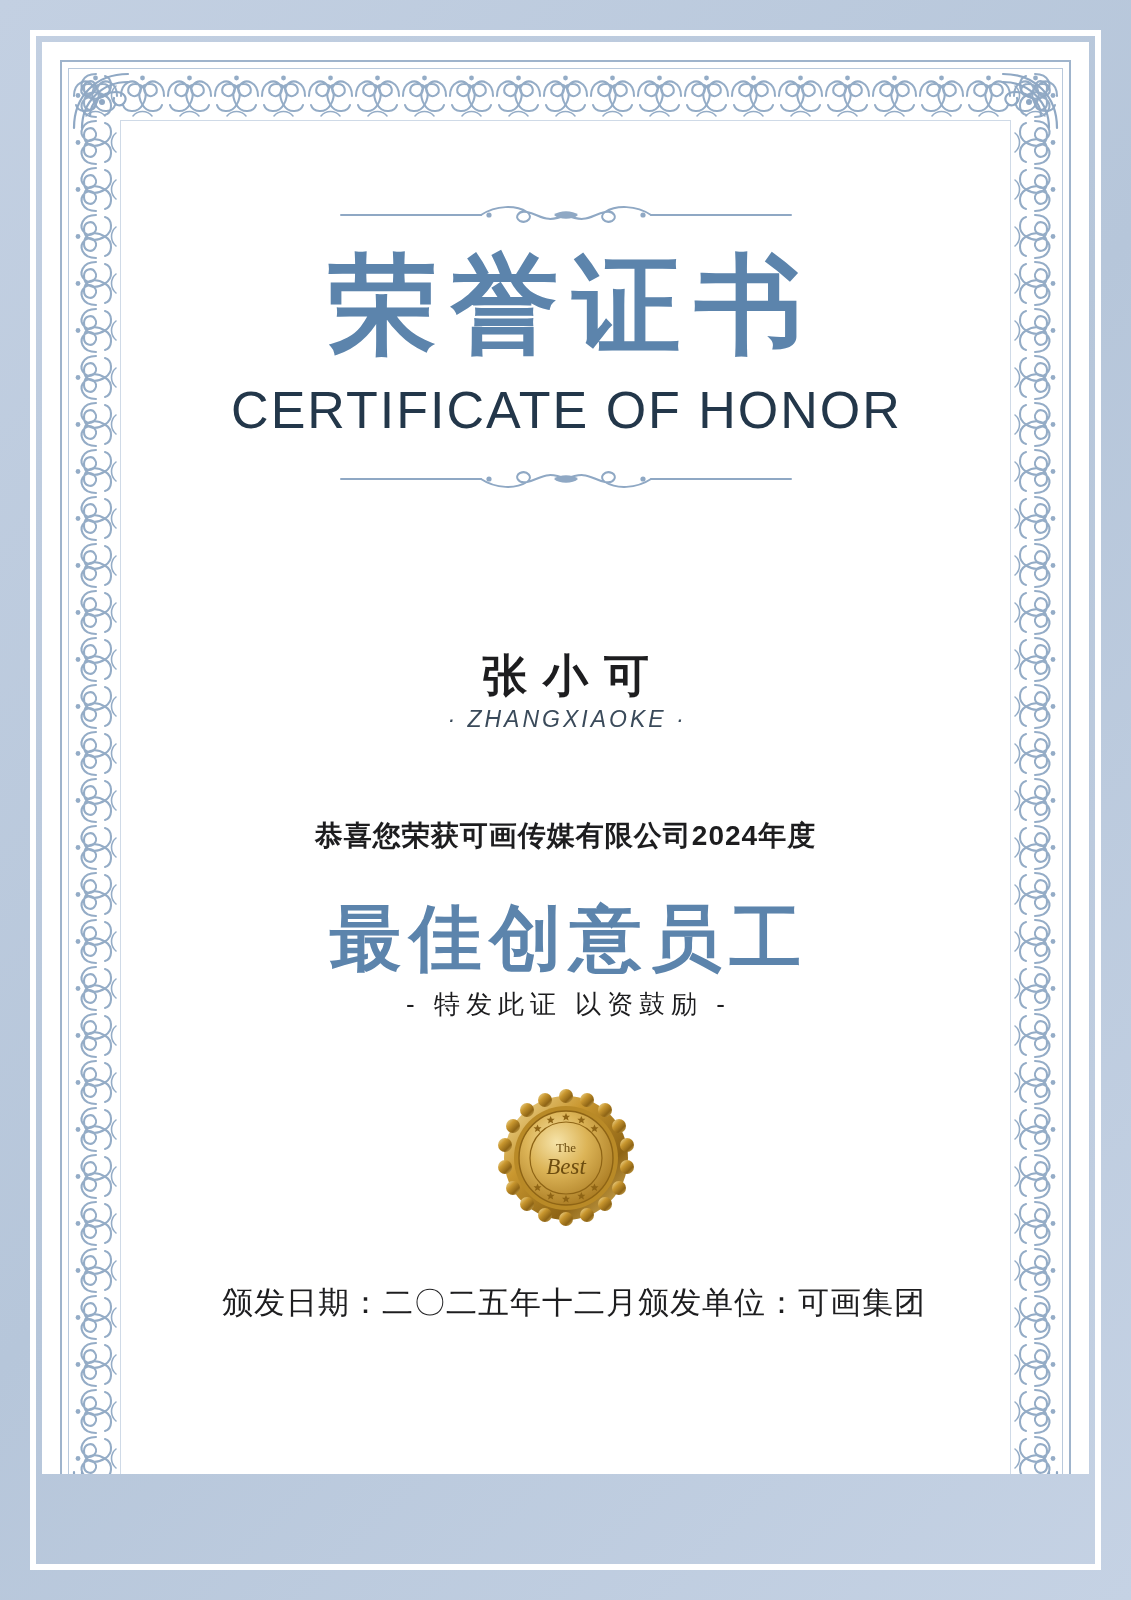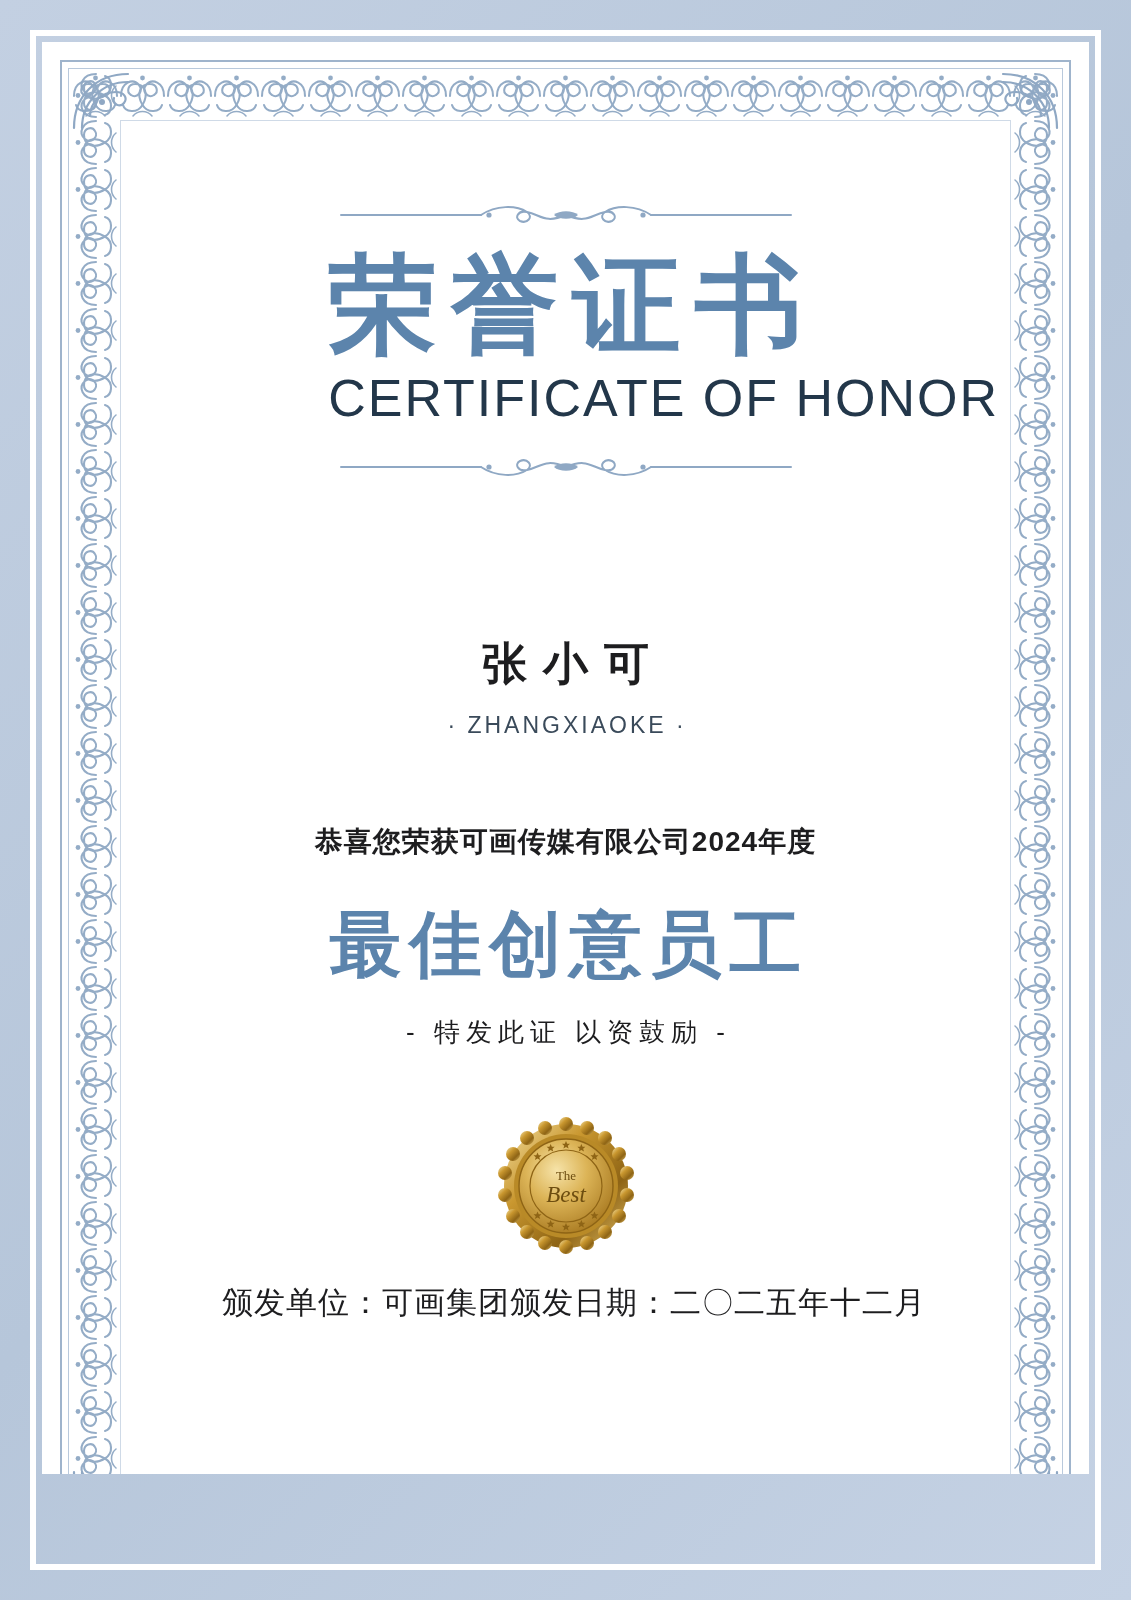--- a/index.html
+++ b/index.html
@@ -123,45 +123,45 @@
     margin-top: 12px;
     font-family: "Liberation Serif", serif;
     font-weight: bold;
     font-size: 108px;
     letter-spacing: 14px;
     color: #5c84ac;
     line-height: 1.15;
     text-indent: 14px;
   }
   .title-en {
-    margin-top: 0;
+    margin-top: 12px;
     font-family: "Liberation Sans", sans-serif;
     font-size: 52px;
     letter-spacing: 2px;
     color: #23374a;
     font-weight: 300;
     text-indent: 2px;
-    text-align: right;
   }
 
   .recipient {
     margin-top: 150px;
     font-family: "Liberation Sans", sans-serif;
     font-size: 45px;
     font-weight: bold;
     letter-spacing: 16px;
     color: #1d1d1f;
     text-indent: 16px;
   }
   .recipient-pinyin {
-    margin-top: 18px;
+    margin-top: 0;
     font-size: 23px;
     letter-spacing: 3px;
     color: #3a4a5a;
     text-indent: 3px;
+    font-style: italic;
   }
 
   .congrats {
     margin-top: 84px;
     font-size: 28px;
     font-weight: bold;
     letter-spacing: 1px;
     color: #1d1d1f;
   }
 
@@ -169,21 +169,20 @@
     margin-top: 36px;
     font-family: Liberation Serif, serif;
     font-size: 72px;
     font-weight: bold;
     letter-spacing: 8px;
     color: #5c84ac;
     text-indent: 8px;
   }
 
   .subnote {
-    margin-top: 22px;
     font-size: 26px;
     letter-spacing: 6px;
     color: #1d1d1f;
     text-indent: 6px;
   }
 
   .seal-wrap {
     margin-top: 58px;
     height: 160px;
   }
@@ -412,21 +411,21 @@
             <text x="0" y="-6" text-anchor="middle" font-family="'Liberation Serif', serif" font-size="13" fill="#6d4d10">The</text>
             <text x="0" y="16" text-anchor="middle" font-family="'Liberation Serif', serif" font-size="23" font-style="italic" fill="#6d4d10">Best</text>
           </g>
         </svg>
       </div>
 
     </div>
 
     <div class="footer">
       <div class="footer-item">
+        <span class="label">颁发日期：</span><span class="value">二〇二五年十二月</span>
+      </div>
+      <div class="footer-item">
         <span class="label">颁发单位：</span><span class="value">可画集团</span>
       </div>
-      <div class="footer-item">
-        <span class="label">颁发日期：</span><span class="value">二〇二五年十二月</span>
-      </div>
     </div>
 
   </div>
 </div>
 
 </body></html>

